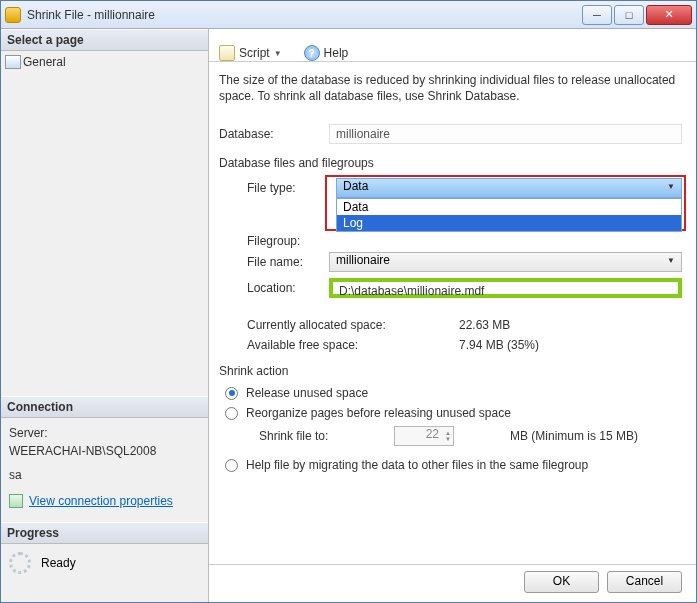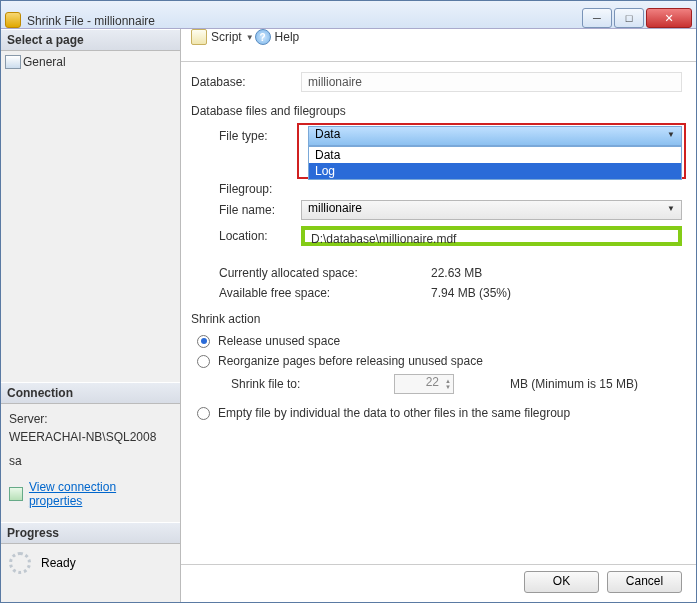--- a/index.html
+++ b/index.html
@@ -1,37 +1,37 @@
 <!DOCTYPE html>
 <html><head>
 <meta charset="utf-8">
 <style>
   * { box-sizing: border-box; font-family: "Segoe UI", Tahoma, sans-serif; font-size: 12px; }
   body { margin: 0; background: #d8d8d8; width: 697px; height: 603px; overflow: hidden; }
   .window { width: 697px; height: 603px; background: #fff; border: 1px solid #5a7aa3; display: flex; flex-direction: column; }
-  .titlebar { height: 28px; background: linear-gradient(#eaf1fb, #d6e4f5); border-bottom: 1px solid #aac; display: flex; align-items: flex-end; padding: 0 4px; }
+  .titlebar { height: 28px; background: linear-gradient(#eaf1fb, #d6e4f5); border-bottom: 1px solid #aac; display: flex; align-items: center; padding: 0 4px; }
   .titlebar .db-icon { width: 16px; height: 16px; background: linear-gradient(#f7d774,#e0a800); border-radius: 3px; margin-right: 6px; border:1px solid #c08a00;}
   .titlebar .title { flex: 1; color: #333; }
   .winbtns { display: flex; gap: 0; }
   .winbtn { width: 30px; height: 20px; border: 1px solid #7a94b8; border-radius: 3px; background: linear-gradient(#f4f8fd,#d6e4f5); display:flex; align-items:center; justify-content:center; font-size:11px; color:#333; margin-left:2px;}
   .winbtn.close { width:46px; background: linear-gradient(#f08080,#c83232); color:#fff; border-color:#a02020;}
   .body { flex: 1; display: flex; min-height: 0; }
-  .leftpanel { width: 180px; background: #f0f0f0; border-right: 1px solid #bbb; display:flex; flex-direction:column; }
+  .leftpanel { width: 208px; background: #f0f0f0; border-right: 1px solid #bbb; display:flex; flex-direction:column; }
   .section-hdr { background: linear-gradient(#e8ecf3,#d8dde6); border-top:1px solid #fff; border-bottom:1px solid #bbb; padding:3px 6px; font-weight:bold; color:#333;}
   .left-item { padding:4px 6px 4px 22px; position:relative; color:#333;}
   .left-item::before { content:""; position:absolute; left:4px; top:4px; width:14px; height:12px; background:linear-gradient(#fff,#cde); border:1px solid #89a;}
   .spacer { flex:1; }
   .conn-body { padding:6px 8px; color:#333; line-height:1.5;}
   .link { color:#0066cc; text-decoration:underline;}
   .link-row { display:flex; align-items:center; gap:6px; padding:4px 8px;}
   .link-ico { width:14px; height:14px; border:1px solid #6a8; background:linear-gradient(#e8f8e8,#b8e0b8);}
   .progress-body { display:flex; align-items:center; gap:10px; padding:8px;}
   .spinner { width:22px; height:22px; border:3px dotted #c0c8d0; border-radius:50%;}
   .rightpanel { flex:1; background:#fff; display:flex; flex-direction:column; min-width:0;}
-  .toolbar { height:33px; border-bottom:1px solid #ccc; display:flex; align-items:flex-start; gap:1px; padding:0 10px;}
+  .toolbar { height:33px; border-bottom:1px solid #ccc; display:flex; align-items:flex-end; gap:22px; padding:0 10px;}
   .tool { display:flex; align-items:center; gap:4px; color:#333;}
   .scroll-ico { width:16px; height:16px; background:linear-gradient(#fefdf0,#f0e6b0); border:1px solid #c8b060; border-radius:2px;}
   .help-ico { width:16px; height:16px; border-radius:50%; background:radial-gradient(#cfe8ff,#7ab4e8); border:1px solid #5a8cc0; display:flex; align-items:center; justify-content:center; color:#fff; font-weight:bold; font-size:10px;}
   .drop-arrow { font-size:8px; color:#555;}
   .content { padding:10px 14px 10px 10px; color:#333; overflow:hidden; flex:1;}
   .intro { margin-bottom:20px; line-height:1.35;}
   .row { display:flex; align-items:center; margin-bottom:6px;}
   .lbl { width:110px; flex-shrink:0;}
   .lbl3 { width:110px; flex-shrink:0; padding-left:40px;}
   .val-text { flex:1; background:#fff; border:1px solid #d5d5d5; padding:2px 6px; color:#555; height:20px;}
@@ -105,20 +105,21 @@
           <span>Script</span>
           <span class="drop-arrow">▼</span>
         </div>
         <div class="tool">
           <div class="help-ico">?</div>
           <span>Help</span>
         </div>
       </div>
 
       <div class="content">
+        <div class="intro">The size of the database is reduced by shrinking individual files to release unallocated space. To shrink all database files, use Shrink Database.</div>
 
         <div class="row">
           <div class="lbl">Database:</div>
           <div class="val-text" style="border:1px solid #e0e0e0; background:#fdfdfd;">millionaire</div>
         </div>
 
         <div class="group-hdr">Database files and filegroups</div>
 
         <div class="redwrap">
           <div class="row" style="padding-left:28px; margin-bottom:4px;gap:7px;">
@@ -172,21 +173,21 @@
         <div class="subrow">
           <div class="lbl3">Shrink file to:</div>
           <div style="flex:1"></div>
           <div class="spin">22</div>
           <div style="width:8px"></div>
           <div>MB (Minimum is 15 MB)</div>
           <div style="width:20px"></div>
         </div>
         <div class="radio-row">
           <div class="radio"></div>
-          <span>Empty file by individual the data to other files in the same filegroup</span>
+          <span>Help file by migrating the data to other files in the same filegroup</span>
         </div>
       </div>
 
       <div class="btnbar">
         <div class="btn">OK</div>
         <div class="btn">Cancel</div>
       </div>
     </div>
   </div>
 </div>

